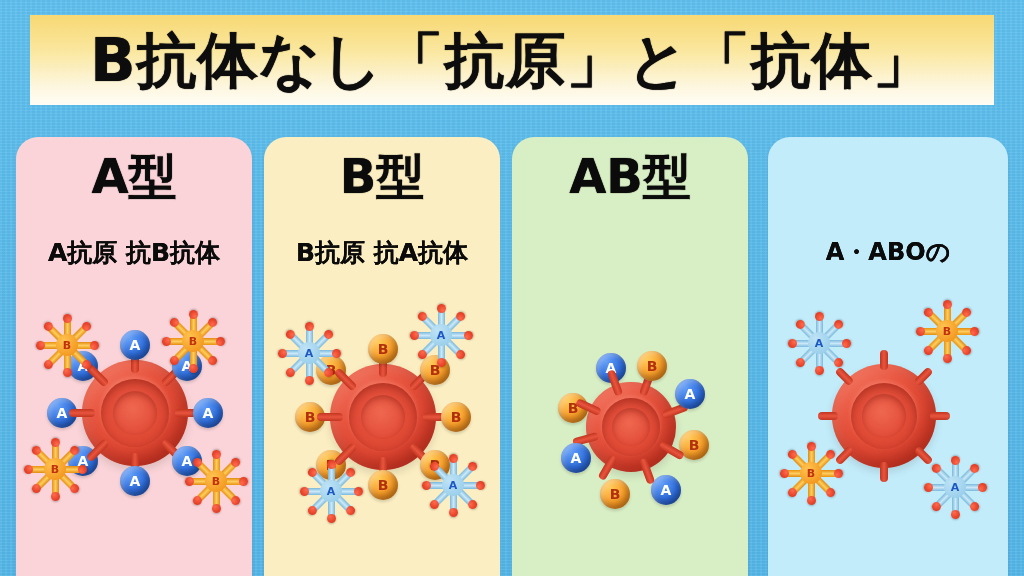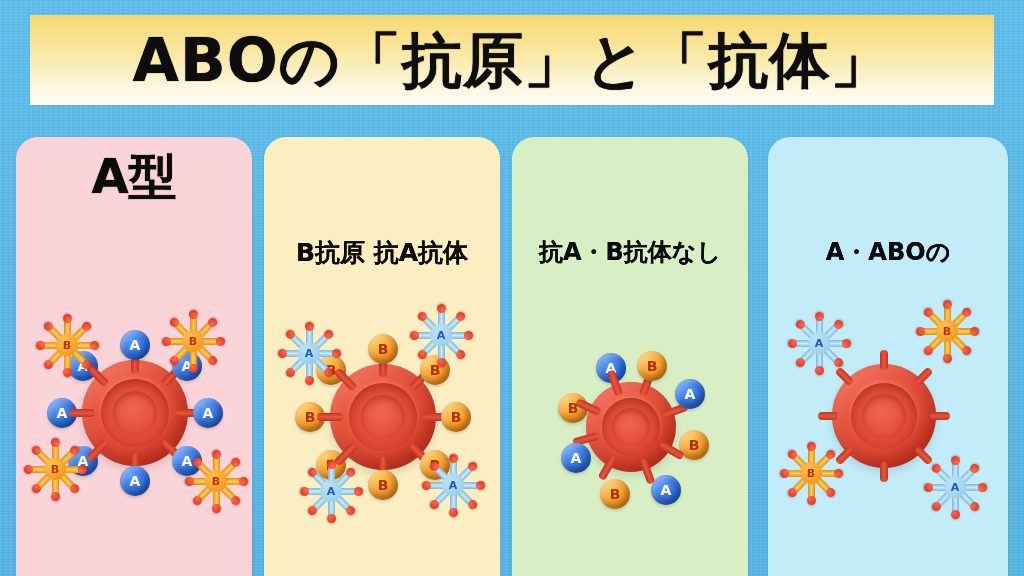--- a/index.html
+++ b/index.html
@@ -129,27 +129,30 @@
     background:radial-gradient(circle at 35% 30%,#bfe3f6,#8fc9e8);
     color:#1d58c4;
   }
 </style>
 </head>
 <body>
 
 <div class="bg-texture"></div>
 
 <div class="banner">
-  <div class="banner-title">ABOの「抗原」と「抗体」</div>
+  <div class="banner-title">B抗体なし「抗原」と「抗体」</div>
 </div>
 
 <div class="cards">
 
   <div class="card c0" style="background:#fad4d8">
     <div class="card-title">A型</div>
+    <div class="card-lines">
+      <div class="ln">A抗原  抗B抗体</div>
+    </div>
     <div class="art">
 
       <div class="rbc" style="left:66px;top:58px;width:106px;height:106px;">
         <div class="dimple"></div>
         <div class="dimple2"></div>
       </div>
       <div>
         <div class="marker" style="left:119px;top:111px;">
           <div class="stalk" style="transform:rotate(180deg) translateY(44px);"></div>
           <div class="cap capA" style="left:-15px;top:-83px;">A</div>
@@ -225,20 +228,21 @@
         <div class="arm" style="transform:rotate(180deg)"></div>
           <div class="arm" style="transform:rotate(225deg)"></div>
         <div class="arm" style="transform:rotate(270deg)"></div>
           <div class="arm" style="transform:rotate(315deg)"></div>
         <div class="core">B</div>
       </div>
     </div>
   </div>
 
   <div class="card c1" style="background:#fbeec2">
+    <div class="card-title">B型</div>
     <div class="card-lines">
       <div class="ln">B抗原 抗A抗体</div>
     </div>
     <div class="art">
       <div class="rbc" style="left:66px;top:62px;width:106px;height:106px;">
         <div class="dimple"></div>
         <div class="dimple2"></div>
       </div>
       <div>
         <div class="marker" style="left:119px;top:115px;">
@@ -315,22 +319,22 @@
         <div class="arm" style="transform:rotate(180deg)"></div>
           <div class="arm" style="transform:rotate(225deg)"></div>
         <div class="arm" style="transform:rotate(270deg)"></div>
           <div class="arm" style="transform:rotate(315deg)"></div>
         <div class="core">A</div>
       </div>
     </div>
   </div>
 
   <div class="card c2" style="background:#d8eec4">
+    <div class="card-title">AB型</div>
     <div class="card-lines">
-      <div class="ln">抗A・B抗体なし</div>
     </div>
     <div class="art">
       <div class="rbc" style="left:74px;top:80px;width:90px;height:90px;">
         <div class="dimple"></div>
         <div class="dimple2"></div>
       </div>
       <div>
         <div class="marker" style="left:119px;top:125px;">
           <div class="stalk" style="transform:rotate(-160deg) translateY(38px);"></div>
           <div class="cap capA" style="left:-35px;top:-74px;">A</div>

